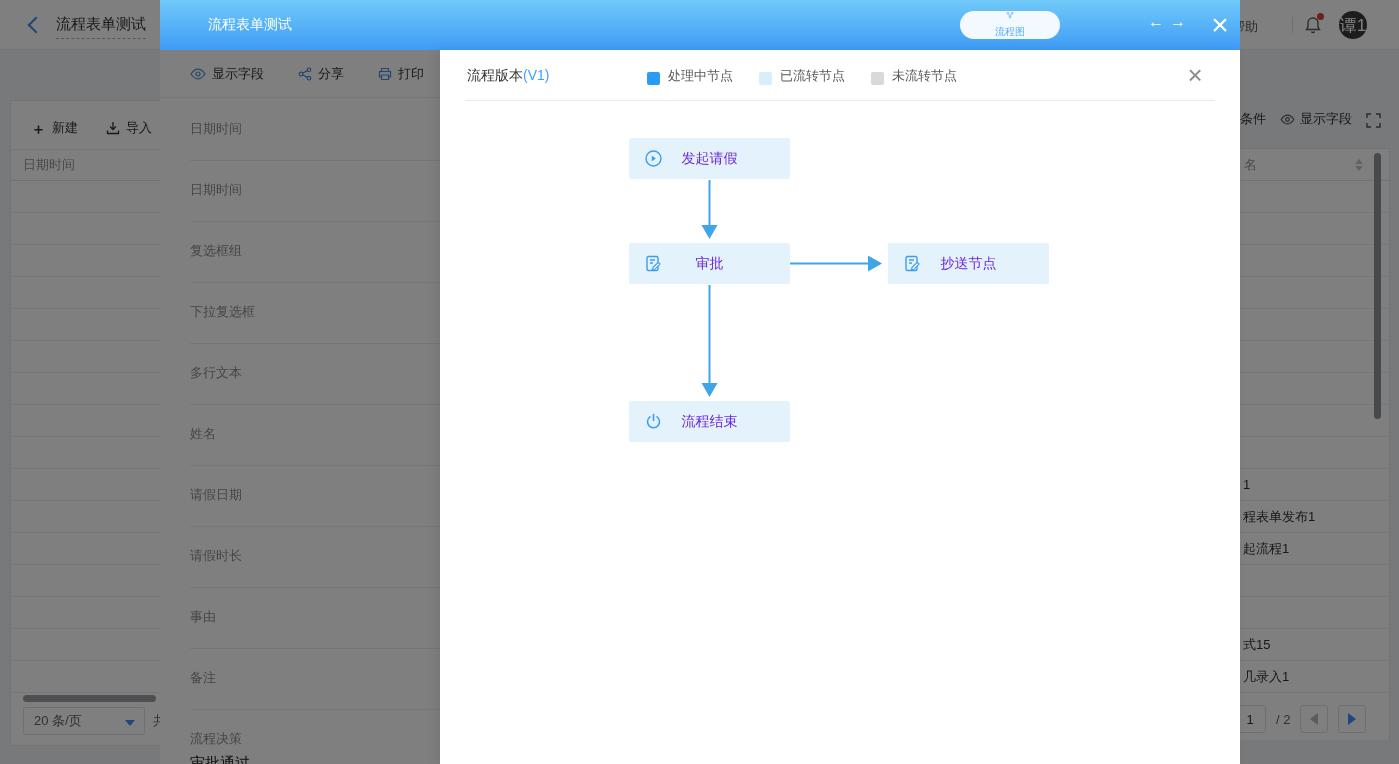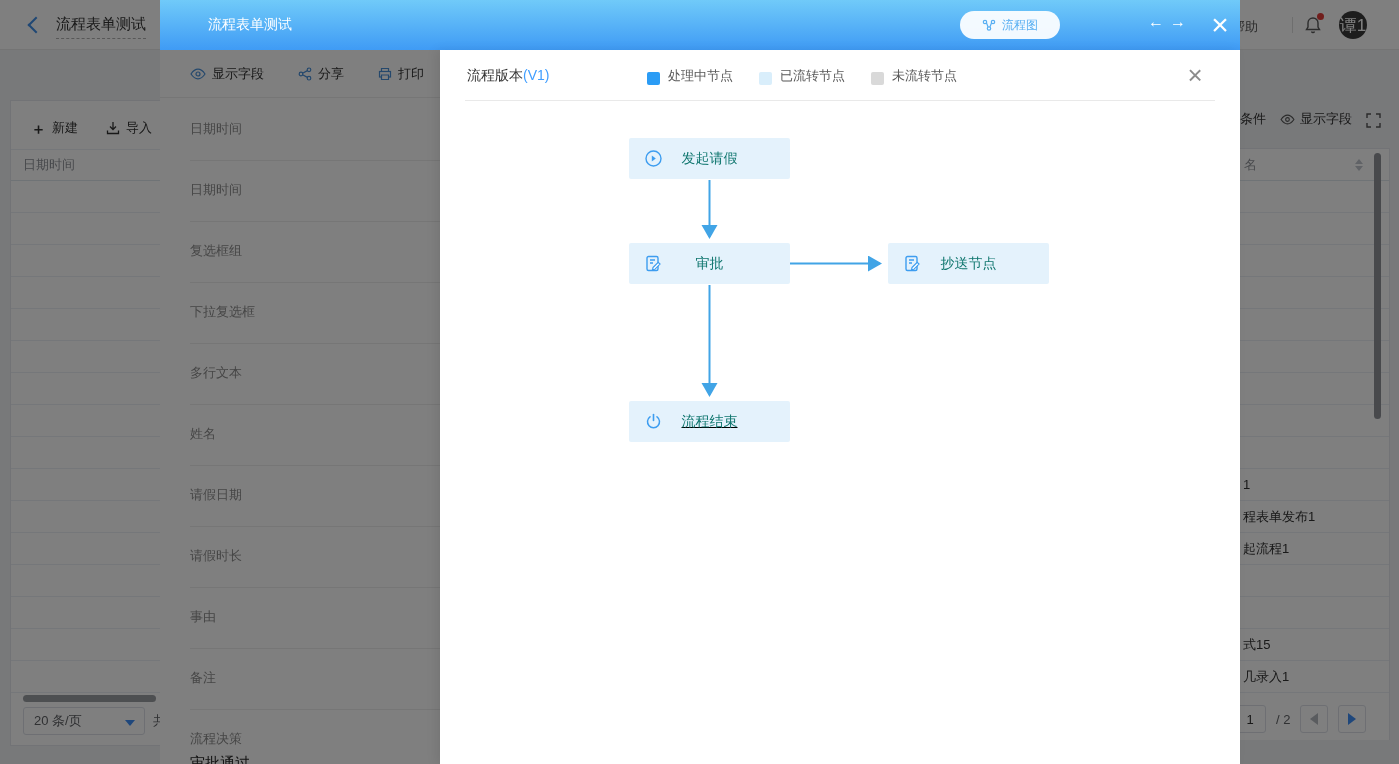--- a/index.html
+++ b/index.html
@@ -59,41 +59,41 @@
   .pg-btn { width:28px; height:28px; border:1px solid #dcdfe6; border-radius:3px; background:#fff; display:flex; align-items:center; justify-content:center; cursor:pointer; }
   .tri-left { width:0; height:0; border-top:6px solid transparent; border-bottom:6px solid transparent; border-right:8px solid #b4b9bf; }
   .tri-right { width:0; height:0; border-top:6px solid transparent; border-bottom:6px solid transparent; border-left:8px solid #3e8ef7; }
 
   
   .overlay { position:absolute; inset:0; background:rgba(0,0,0,0.5); z-index:10; }
 
   
   .drawer-header { position:absolute; left:160px; top:0; width:1080px; height:50px; z-index:20; background:linear-gradient(180deg,#70caf9,#3f9bf5); }
   .dh-title { position:absolute; left:48px; top:16px; font-size:14px; color:#fff; }
-  .flow-btn { position:absolute; left:800px; top:11px; width:100px; height:28px; border-radius:14px; background:rgba(255,255,255,0.93); color:#57aef2; font-size:12px; display:flex; align-items:center; justify-content:center; gap:6px; cursor:pointer; }
+  .flow-btn { position:absolute; left:800px; top:11px; width:100px; height:28px; border-radius:14px; background:rgba(255,255,255,0.93); color:#57aef2; font-size:10px; display:flex; align-items:center; justify-content:center; gap:6px; cursor:pointer;flex-direction:column; }
   .dh-nav { position:absolute; left:988px; top:13px; display:flex; gap:6px; color:#fff; font-size:16px; font-weight:bold; }
   .dh-nav span { cursor:pointer; }
   .dh-close { position:absolute; left:1040px; top:5px; width:40px; height:40px; color:#fff; font-size:30px; font-weight:300; display:flex; align-items:center; justify-content:center; cursor:pointer; line-height:1; }
 
   
   .flow-panel { position:absolute; left:440px; top:50px; width:800px; height:714px; background:#fff; z-index:20; box-shadow:-4px 0 10px rgba(0,0,0,0.08); }
   .fp-header { position:absolute; left:0; top:0; width:100%; height:50px; }
   .fp-version { position:absolute; left:27px; top:17px; font-size:14px; color:#333; }
   .fp-version .v { color:#409eff; }
   .legend { position:absolute; left:207px; top:17px; display:flex; align-items:center; gap:26px; }
   .legend-item { display:flex; align-items:flex-end; gap:8px; }
   .legend-swatch { width:13px; height:13px; border-radius:2px; }
   .legend-label { font-size:13px; color:#595959; }
   .fp-close { position:absolute; right:30px; top:10px; width:30px; height:30px; color:#8c8c8c; font-size:26px; font-weight:300; display:flex; align-items:center; justify-content:center; cursor:pointer; line-height:1; }
   .fp-divider { position:absolute; left:25px; right:25px; top:50px; height:1px; background:#e9e9e9; }
 
   .flow-canvas { position:absolute; left:0; top:51px; width:800px; height:663px; }
   .flow-node { position:absolute; width:161px; height:41px; background:#e4f2fc; border-radius:2px; display:flex; align-items:center; justify-content:center; }
   .flow-node .node-icon { position:absolute; left:16px; top:12px; }
-  .node-label { font-size:14px; color:#0f766e; }
+  .node-label { font-size:14px; color:#6d28d9; }
   .arrow-svg { position:absolute; left:0; top:0; pointer-events:none; }
 </style>
 </head>
 <body>
 
 <div class="screen">
 
   <div class="topbar">
     <div class="back-btn"></div>
     <div class="page-title">流程表单测试</div>
@@ -369,21 +369,21 @@
 
       <div class="flow-node" style="left:448px; top:142px;">
         <svg class="node-icon" width="17" height="17" viewBox="0 0 17 17">
             <rect x="2" y="1.5" width="11" height="14" rx="1.5" fill="none" stroke="#3d9df0" stroke-width="1.4"></rect>
             <path d="M5 5h5M5 8h3" stroke="#3d9df0" stroke-width="1.3"></path>
             <path d="M8 12.5l5.2-5.2 1.8 1.8-5.2 5.2-2.3.5z" fill="#fff" stroke="#3d9df0" stroke-width="1.2"></path>
           </svg>
         <span class="node-label">抄送节点</span>
       </div>
 
-      <div class="flow-node" style="left:189px; top:300px;text-decoration:underline;">
+      <div class="flow-node" style="left:189px; top:300px;">
         <svg class="node-icon" width="17" height="17" viewBox="0 0 17 17">
             <path d="M8.5 1.5v6" stroke="#3d9df0" stroke-width="1.6" stroke-linecap="round"></path>
             <path d="M5 3.8a6 6 0 1 0 7 0" fill="none" stroke="#3d9df0" stroke-width="1.5" stroke-linecap="round"></path>
           </svg>
         <span class="node-label">流程结束</span>
       </div>
     </div>
   </div>
 
 </div>

